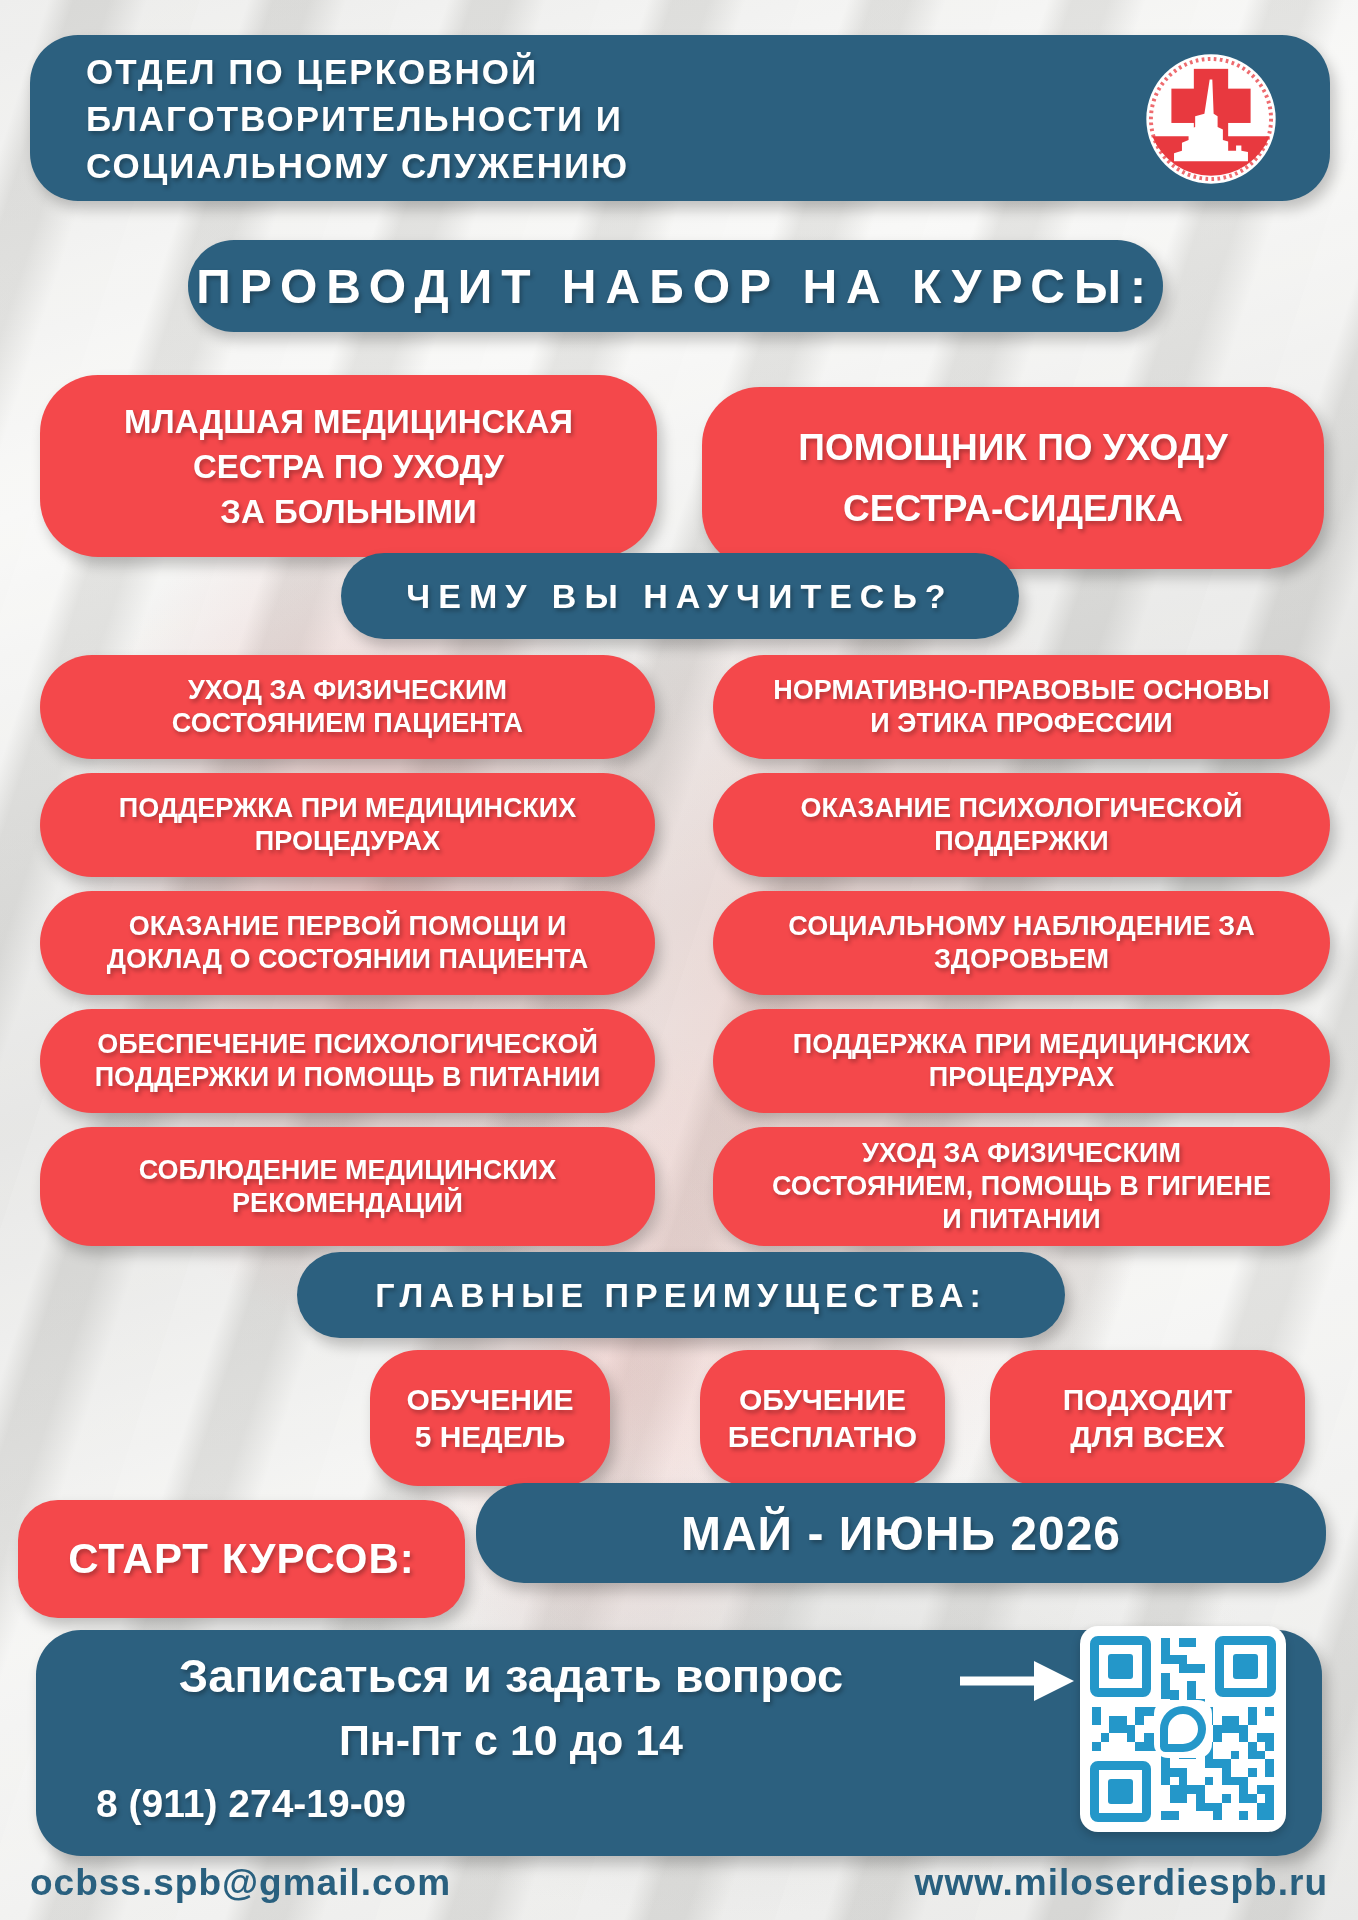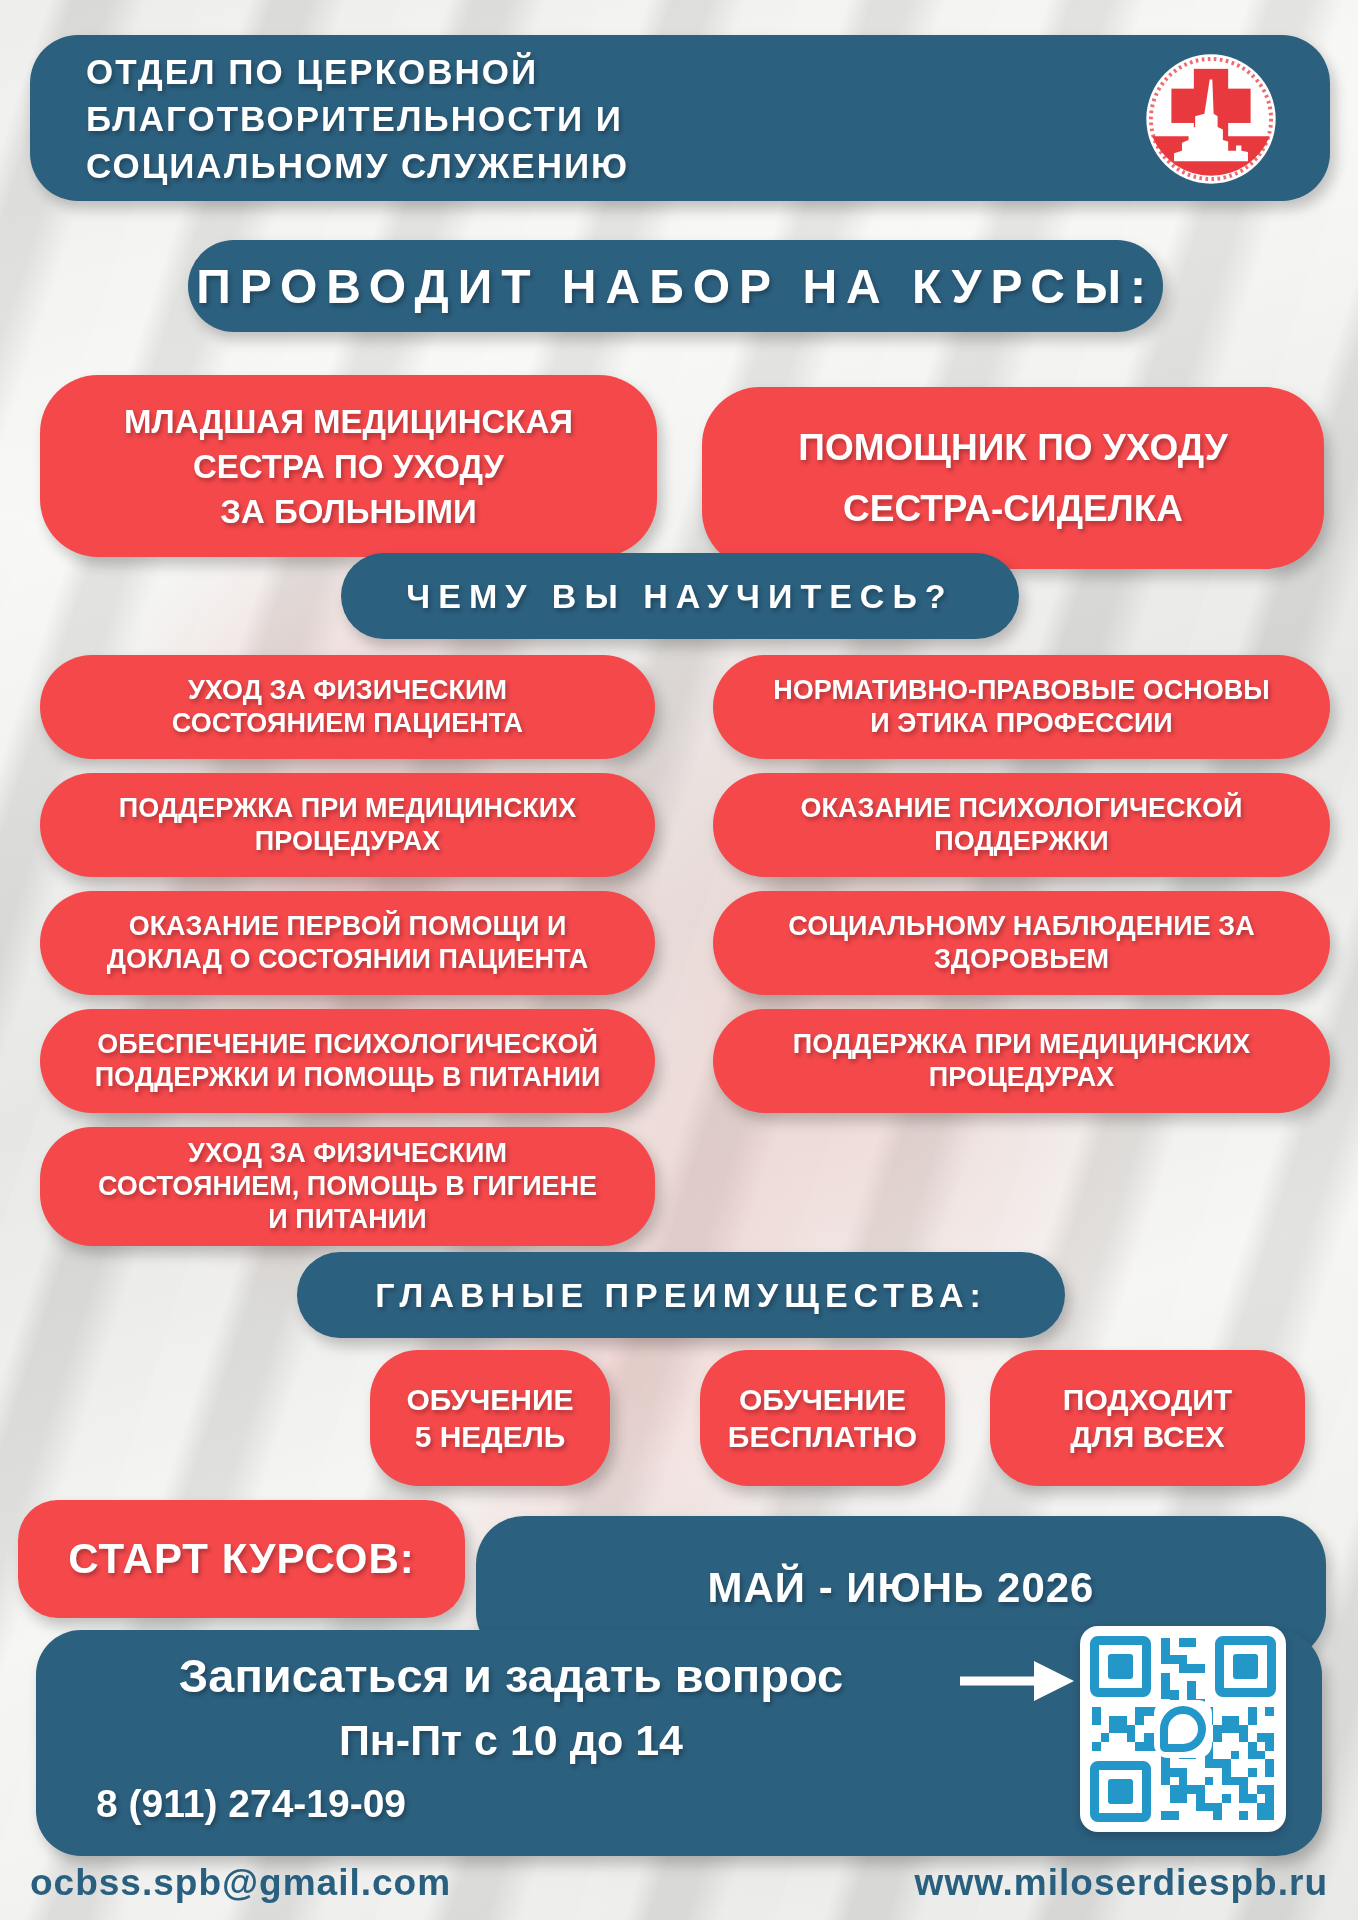--- a/index.html
+++ b/index.html
@@ -44,21 +44,21 @@
   .benefits-heading{left:297px;top:1252px;width:768px;height:86px;border-radius:43px;font-size:34px;letter-spacing:6px;}
 
   .benefits-row{position:absolute;left:20px;top:1350px;width:1290px;height:136px;}
   .benefit{top:0;height:136px;border-radius:48px;font-size:30px;line-height:37px;}
   .benefit.b1{left:0;width:318px;}
   .benefit.b2{left:350px;width:240px;}
   .benefit.b3{left:680px;width:245px;}
   .benefit.b4{left:970px;width:315px;}
 
   .start-label{left:18px;top:1500px;width:447px;height:118px;border-radius:40px;font-size:42px;letter-spacing:1px;}
-  .start-dates{left:476px;top:1516px;width:850px;height:144px;border-radius:48px;font-size:42px;letter-spacing:1px;}
+  .start-dates{left:476px;top:1483px;width:850px;height:100px;border-radius:48px;font-size:48px;letter-spacing:1px;}
 
   .contact{position:absolute;left:36px;top:1630px;width:1286px;height:226px;border-radius:45px;
     background:var(--blue,#2c607f);box-shadow:5px 8px 14px rgba(0,0,0,.22);color:#fff;}
   .contact-title{position:absolute;left:0;top:18px;width:950px;text-align:center;font-size:47px;font-weight:bold;}
   .contact-hours{position:absolute;left:0;top:86px;width:950px;text-align:center;font-size:43px;font-weight:bold;}
   .contact-phones{position:absolute;left:60px;top:152px;width:850px;display:flex;justify-content:space-between;font-size:39px;font-weight:bold;}
   .arrow{position:absolute;left:922px;top:28px;width:118px;height:46px;}
 
   .qr{position:absolute;left:1044px;top:-4px;width:206px;height:206px;background:#fff;border-radius:18px;box-shadow:0 4px 10px rgba(0,0,0,.2);}
   .qr-grid{position:absolute;inset:12px;display:grid;grid-template-rows:repeat(21,1fr);grid-template-columns:repeat(21,1fr);}
@@ -110,20 +110,22 @@
   <div class="pill red pre tsh">ОКАЗАНИЕ ПСИХОЛОГИЧЕСКОЙ
 ПОДДЕРЖКИ</div>
   <div class="pill red pre tsh">ОКАЗАНИЕ ПЕРВОЙ ПОМОЩИ И
 ДОКЛАД О СОСТОЯНИИ ПАЦИЕНТА</div>
   <div class="pill red pre tsh">СОЦИАЛЬНОМУ НАБЛЮДЕНИЕ ЗА
 ЗДОРОВЬЕМ</div>
   <div class="pill red pre tsh">ОБЕСПЕЧЕНИЕ ПСИХОЛОГИЧЕСКОЙ
 ПОДДЕРЖКИ И ПОМОЩЬ В ПИТАНИИ</div>
   <div class="pill red pre tsh">ПОДДЕРЖКА ПРИ МЕДИЦИНСКИХ
 ПРОЦЕДУРАХ</div>
+  <div class="pill red pre tsh">СОБЛЮДЕНИЕ МЕДИЦИНСКИХ
+РЕКОМЕНДАЦИЙ</div>
   <div class="pill red pre tsh">УХОД ЗА ФИЗИЧЕСКИМ
 СОСТОЯНИЕМ, ПОМОЩЬ В ГИГИЕНЕ
 И ПИТАНИИ</div>
 </div>
 
 <div class="pill blue benefits-heading tsh">ГЛАВНЫЕ ПРЕИМУЩЕСТВА:</div>
 <div class="benefits-row">
   <div class="pill red benefit b2 pre tsh">ОБУЧЕНИЕ
 5 НЕДЕЛЬ</div>
   <div class="pill red benefit b3 pre tsh">ОБУЧЕНИЕ

